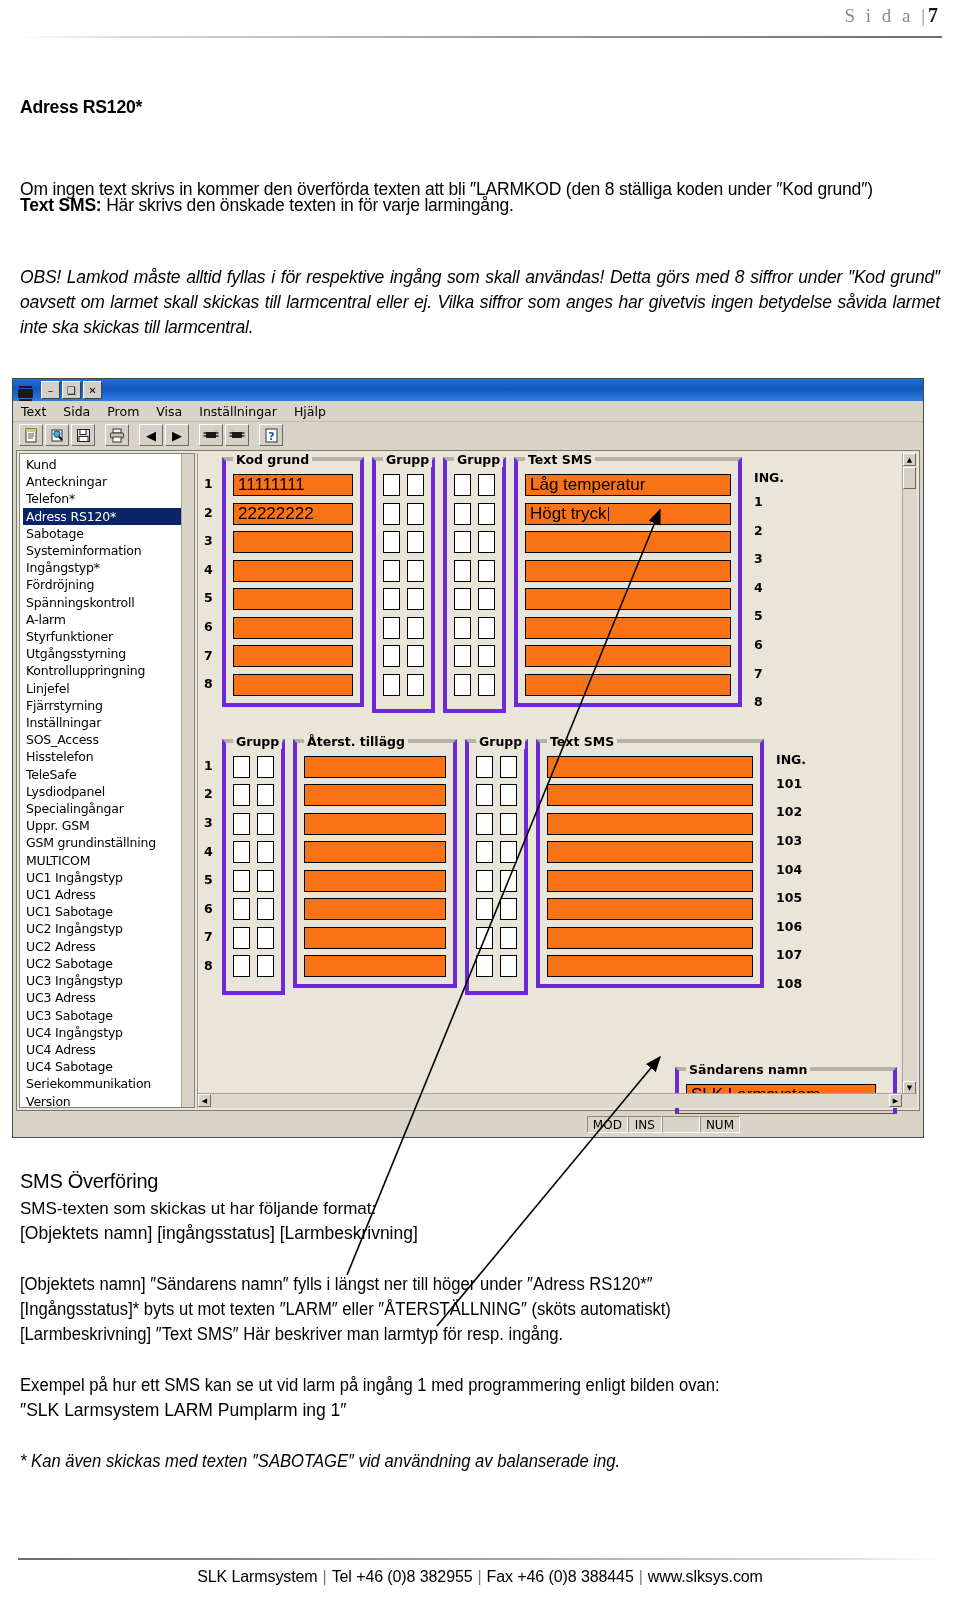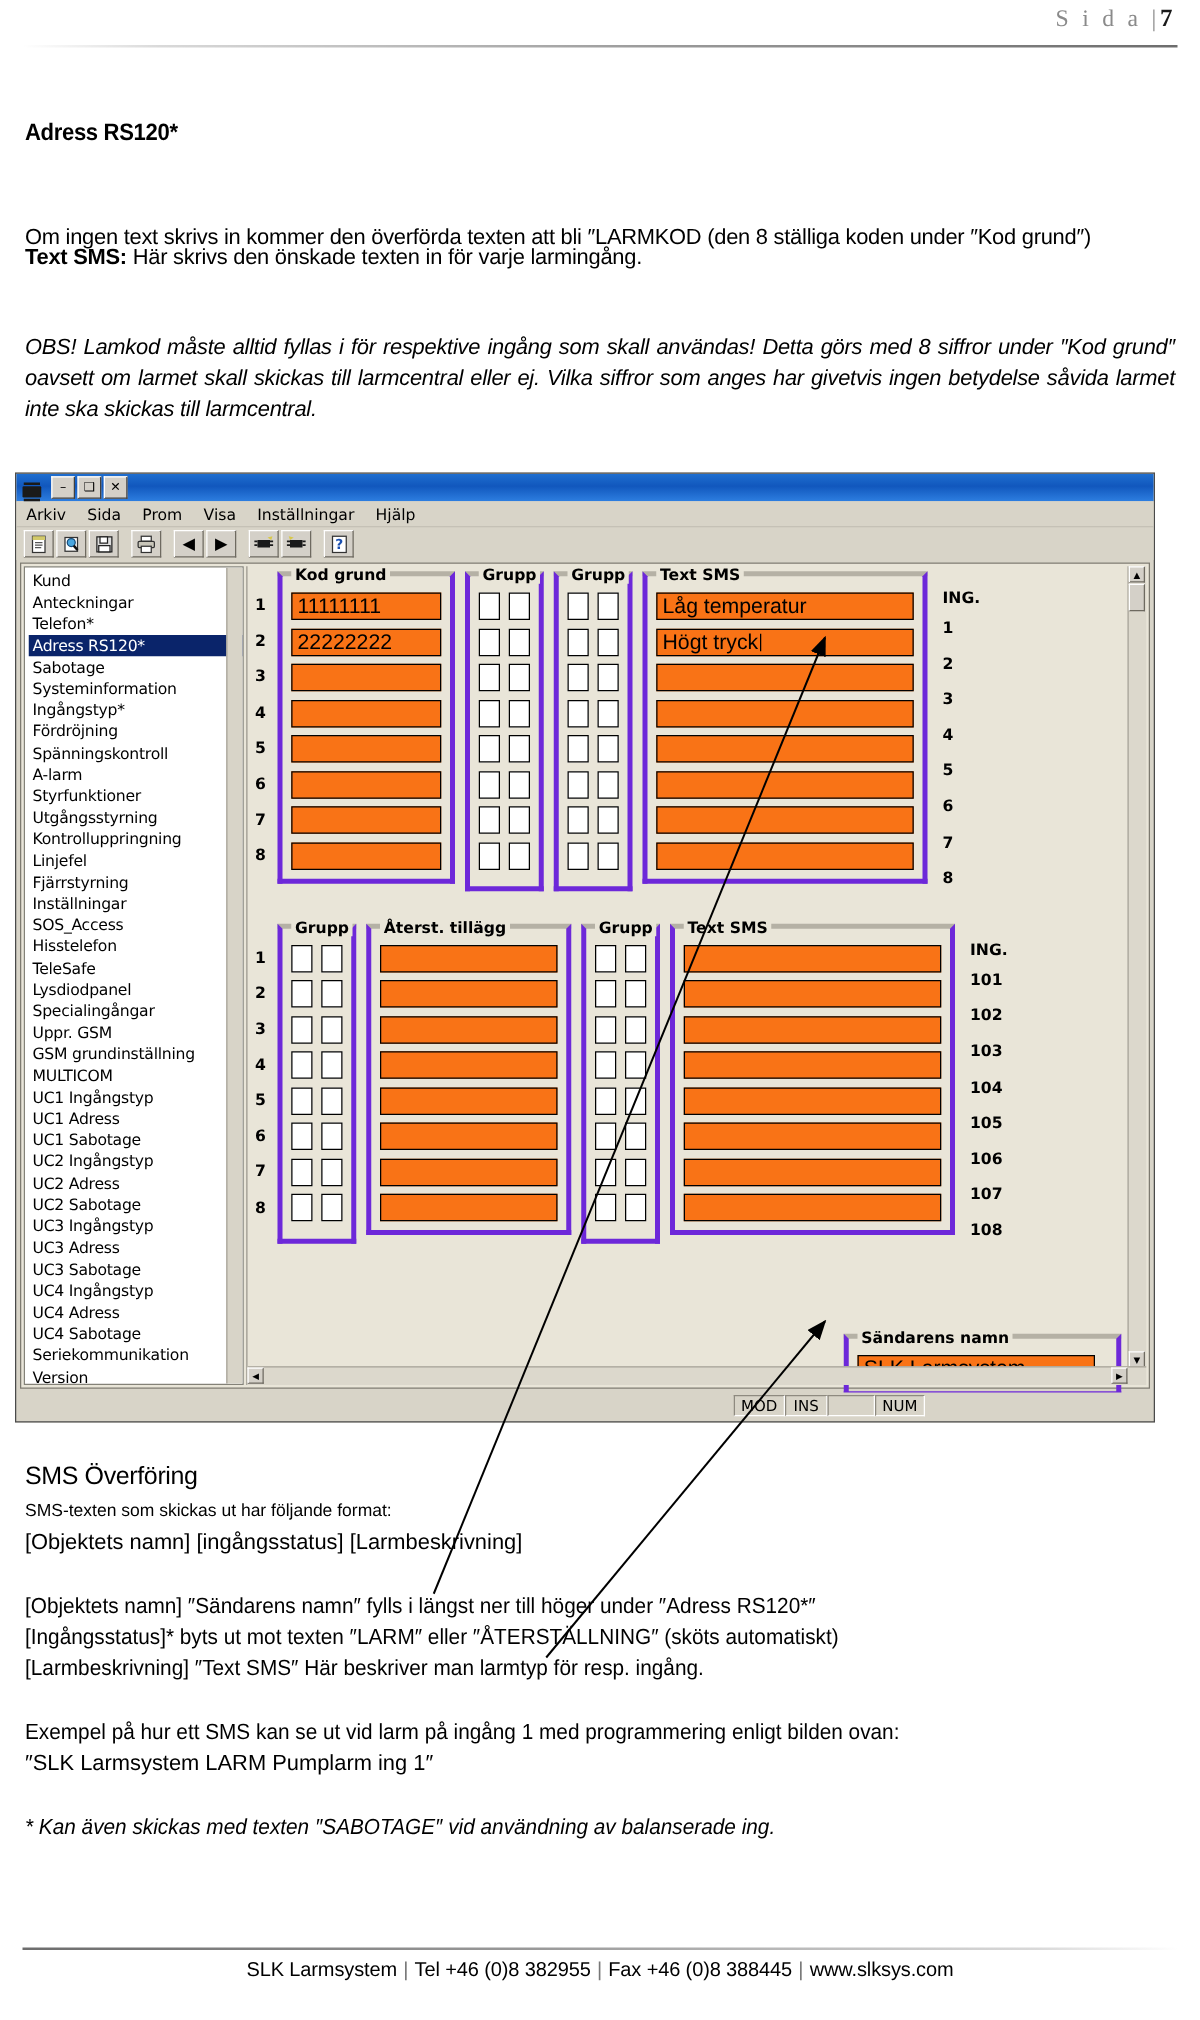--- a/index.html
+++ b/index.html
@@ -217,21 +217,21 @@
   .scell.blank { min-width:38px; }
 
   
   .arrows { position:absolute; left:0; top:0; width:960px; height:1616px; pointer-events:none; }
 
   
   .h2 {
     position:absolute; left:20px; top:1170px;
     font-size:20px; font-weight:normal; letter-spacing:-0.3px;
   }
-  .t1 { position:absolute; left:20px; top:1196px; font-size:14px; line-height:25px; }
+  .t1 { position:absolute; left:20px; top:1196px; font-size:17px; line-height:25px; }
   .t2 { position:absolute; left:20px; top:1221px; font-size:17.5px; line-height:25px; }
   .t3 { position:absolute; left:20px; top:1272px; font-size:17.5px; line-height:25px; }
   .t4 { position:absolute; left:20px; top:1297px; font-size:17.5px; line-height:25px; }
   .t5 { position:absolute; left:20px; top:1322px; font-size:17.5px; line-height:25px; }
   .t6 { position:absolute; left:20px; top:1373px; font-size:17.5px; line-height:25px; }
   .t7 { position:absolute; left:20px; top:1398px; font-size:17.5px; line-height:25px; }
   .t8 { position:absolute; left:20px; top:1449px; font-size:17.5px; line-height:25px; font-style:italic; }
   .cnd { transform:scaleX(0.95); transform-origin:left center; white-space:nowrap; }
 
   
@@ -270,21 +270,21 @@
   <div class="titlebar">
     <span class="tbicon"><span class="chip"></span></span>
     <span class="wbtns">
       <span class="wbtn">–</span>
       <span class="wbtn">❑</span>
       <span class="wbtn close">✕</span>
     </span>
   </div>
 
   <div class="menubar">
-    <span>Arkiv</span>
+    <span>Text</span>
     <span>Sida</span>
     <span>Prom</span>
     <span>Visa</span>
     <span>Inställningar</span>
     <span>Hjälp</span>
   </div>
 
   <div class="toolbar">
     <span class="tbtn">
       <svg width="15" height="15" viewBox="0 0 15 15">

